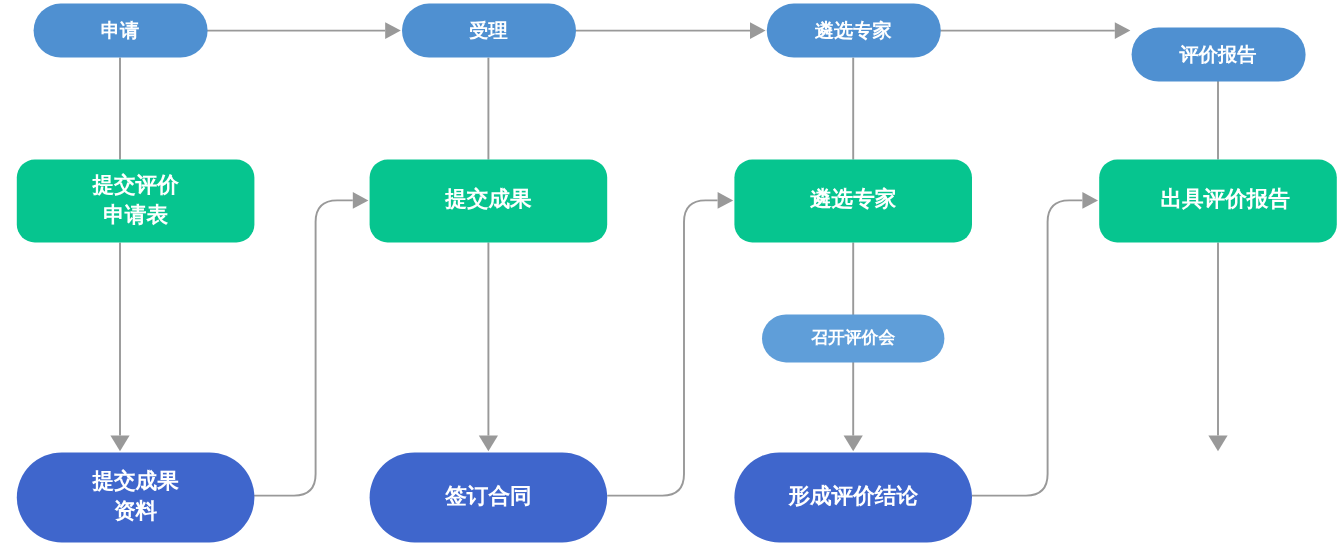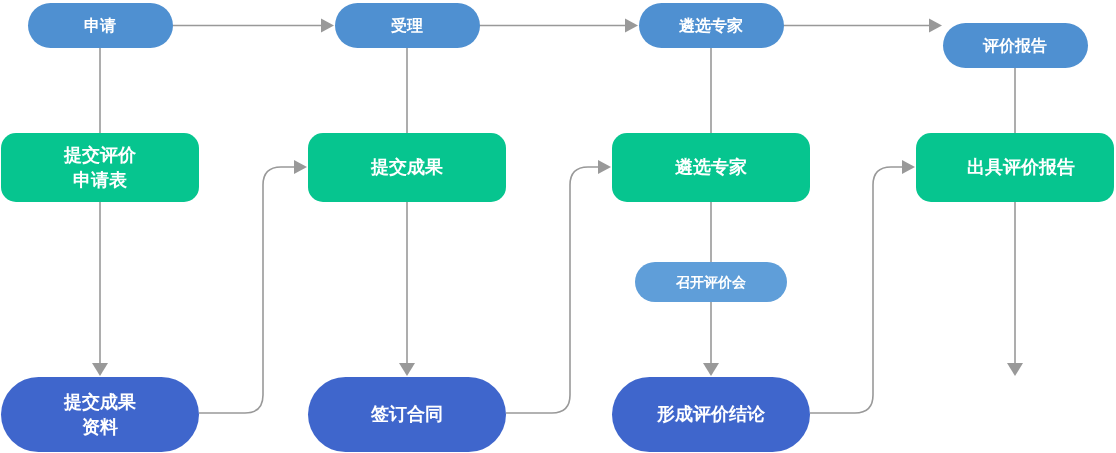--- a/index.html
+++ b/index.html
@@ -78,21 +78,21 @@
     border-radius: 24.5px;
     background: var(--meeting-blue, #5f9ed9);
     font-size: 14px;
     font-weight: bold;
   }
   
   .col1.stage { left: 27.5px; text-align: center; }
   .col2.stage { left: 334.5px; }
   .col3.stage { left: 638.5px; }
   .col4.stage { left: 942.5px; margin-top: 20px; }
-  .col1.process, .col1.result { left: 1px; }
+  .col1.process, .col1.result { left: 14px; }
   .col2.process, .col2.result { left: 308px; }
   .col3.process, .col3.result { left: 612px; }
   .col4.process, .col4.result { left: 916px; padding-left: 12px; }
 </style>
 </head>
 <body>
 
 <div id="canvas">
 
   <svg id="connector-layer" viewBox="0 0 1116 453" xmlns="http://www.w3.org/2000/svg">

